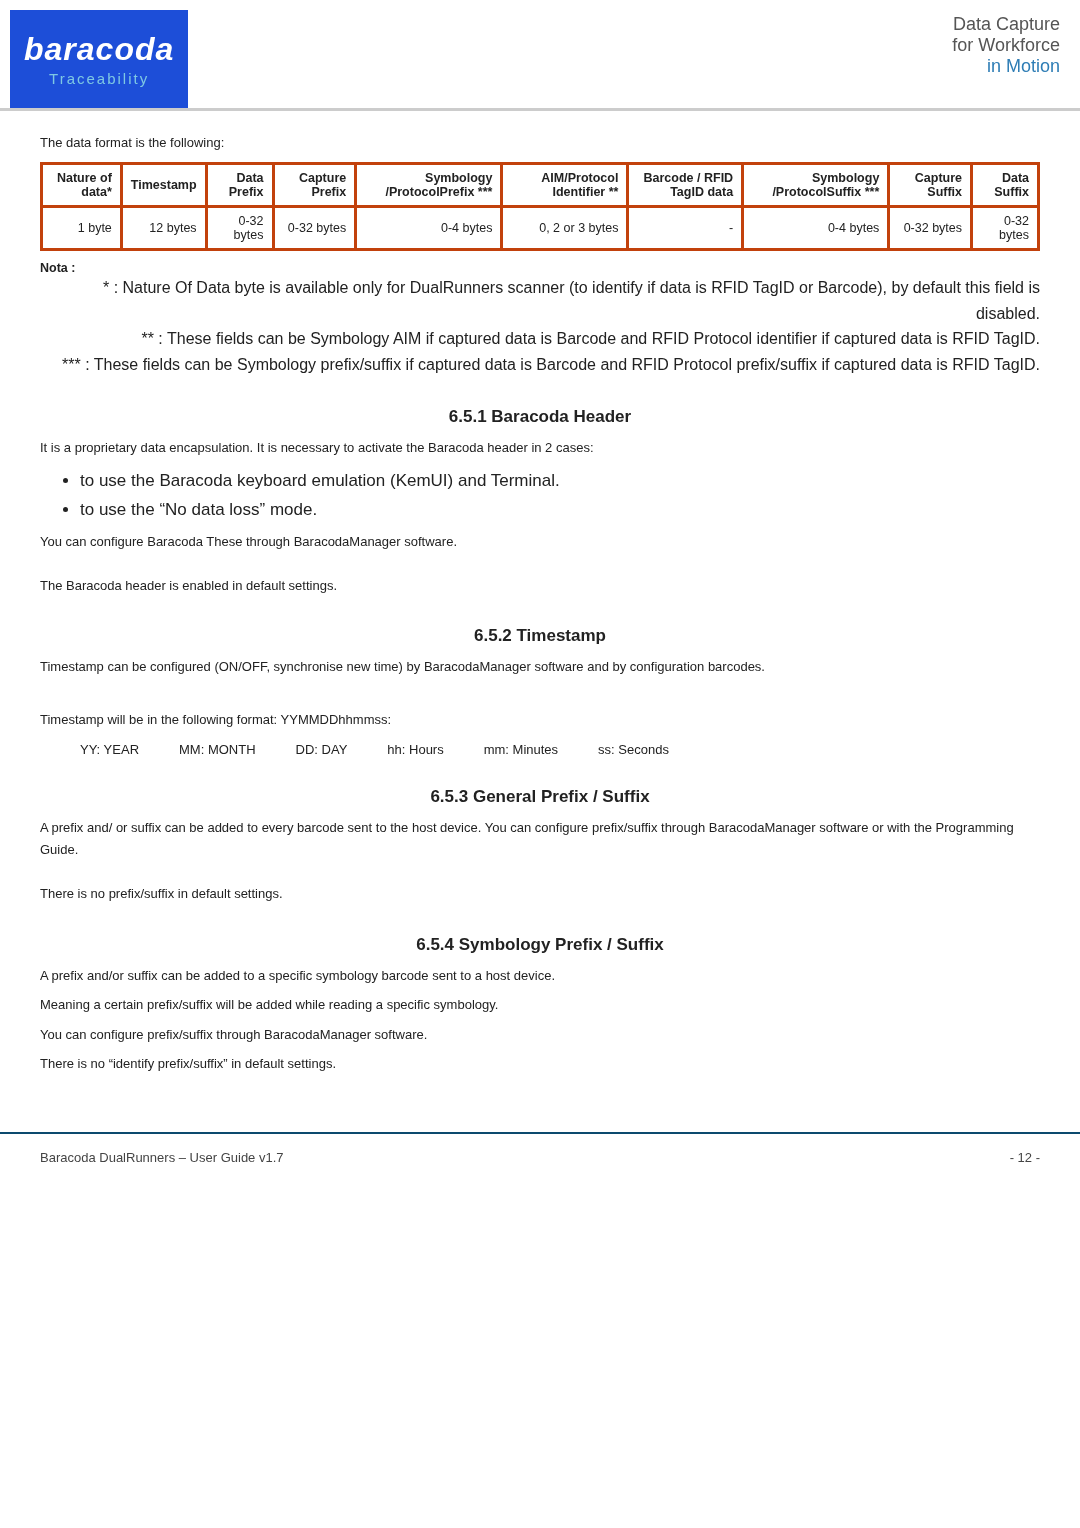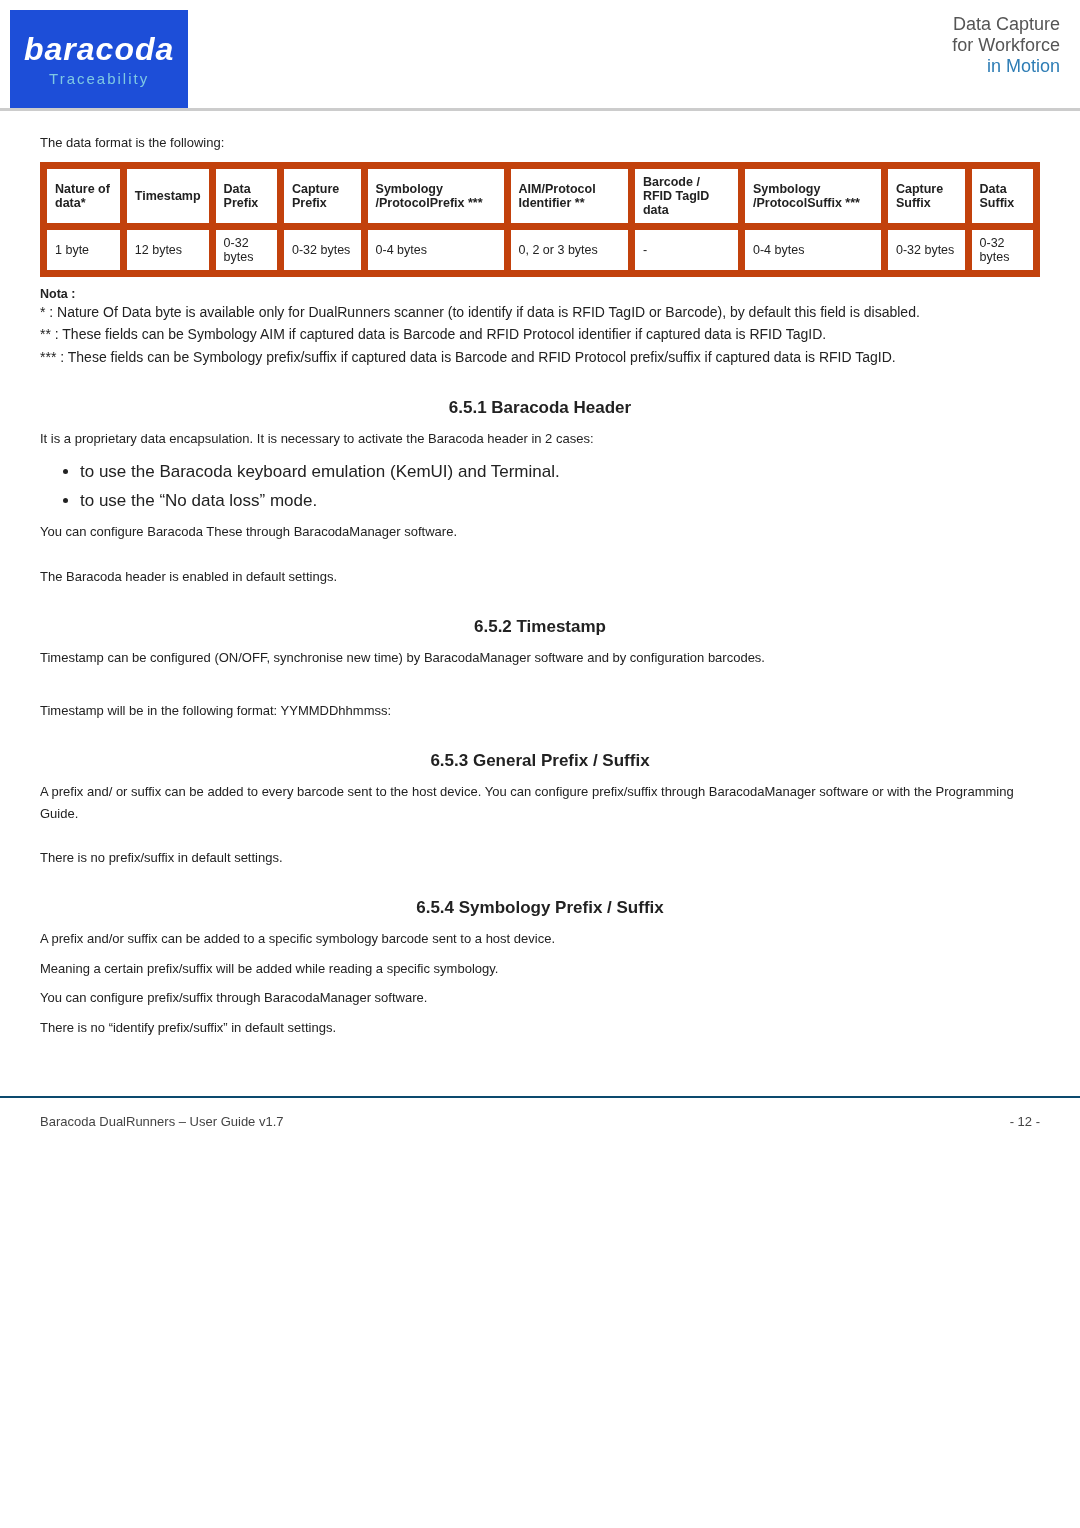--- a/index.html
+++ b/index.html
@@ -88,40 +88,41 @@
       margin-bottom: 12px;
       margin-top: 4px;
     }
     table.data-table {
       width: 100%;
       border-collapse: collapse;
       margin-bottom: 10px;
       font-size: 12.5px;
     }
     table.data-table th, table.data-table td {
-      border: 7px solid #c2410c;
+      border: 3px solid #c2410c;
       padding: 6px 8px;
-      text-align: left;
+      text-align: right;
       vertical-align: middle;
     }
     table.data-table th {
       font-weight: bold;
       background: #fff;
     }
     .nota {
       font-size: 12.5px;
       margin-top: 0;
       margin-bottom: 10px;
     }
     .nota strong {
       font-weight: bold;
     }
     .nota-lines {
-      font-size: 14px;
+      font-size: 16px;
       line-height: 1.6;
+      text-align: right;
     }
     .section-body {
       font-size: 13px;
       line-height: 1.65;
       margin-bottom: 8px;
     }
     .bullet-list {
       list-style: disc;
       margin-left: 40px;
       margin-bottom: 6px;
@@ -225,20 +226,28 @@
   </ul>
   <p class="section-body">You can configure Baracoda These through BaracodaManager software.</p>
   <br>
   <p class="section-body">The Baracoda header is enabled in default settings.</p>
 
   
   <h2 class="sub-title">6.5.2 Timestamp</h2>
   <p class="section-body">Timestamp  can  be  configured  (ON/OFF,  synchronise  new  time)  by  BaracodaManager  software  and  by configuration barcodes.</p>
   <br>
   <p class="section-body timestamp-format">Timestamp will be in the following format: YYMMDDhhmmss:</p>
+  <div class="timestamp-row">
+    <span class="timestamp-item">YY: YEAR</span>
+    <span class="timestamp-item">MM: MONTH</span>
+    <span class="timestamp-item">DD: DAY</span>
+    <span class="timestamp-item">hh: Hours</span>
+    <span class="timestamp-item">mm: Minutes</span>
+    <span class="timestamp-item">ss: Seconds</span>
+  </div>
 
   
   <h2 class="sub-title">6.5.3 General Prefix / Suffix</h2>
   <p class="section-body">A prefix and/ or suffix can be added to every barcode sent to the host device. You can configure prefix/suffix through BaracodaManager software or with the Programming Guide.</p>
   <br>
   <p class="section-body">There is no prefix/suffix in default settings.</p>
 
   
   <h2 class="sub-title">6.5.4 Symbology Prefix / Suffix</h2>
   <p class="section-body">A prefix and/or suffix can be added to a specific symbology barcode sent to a host device.</p>

